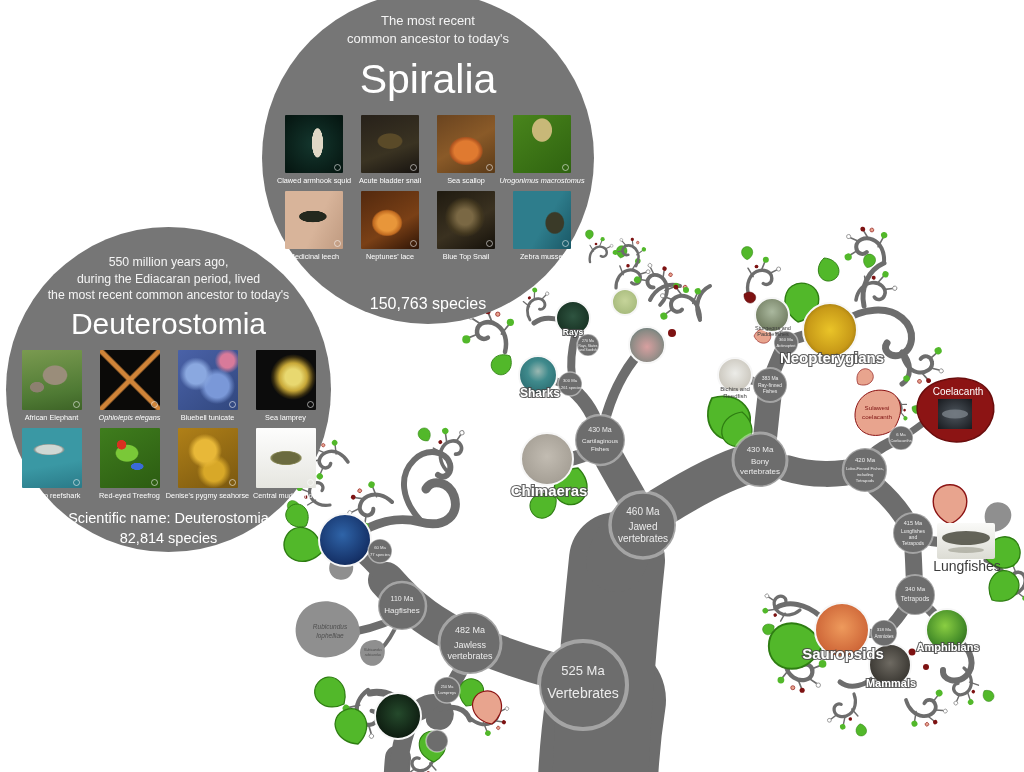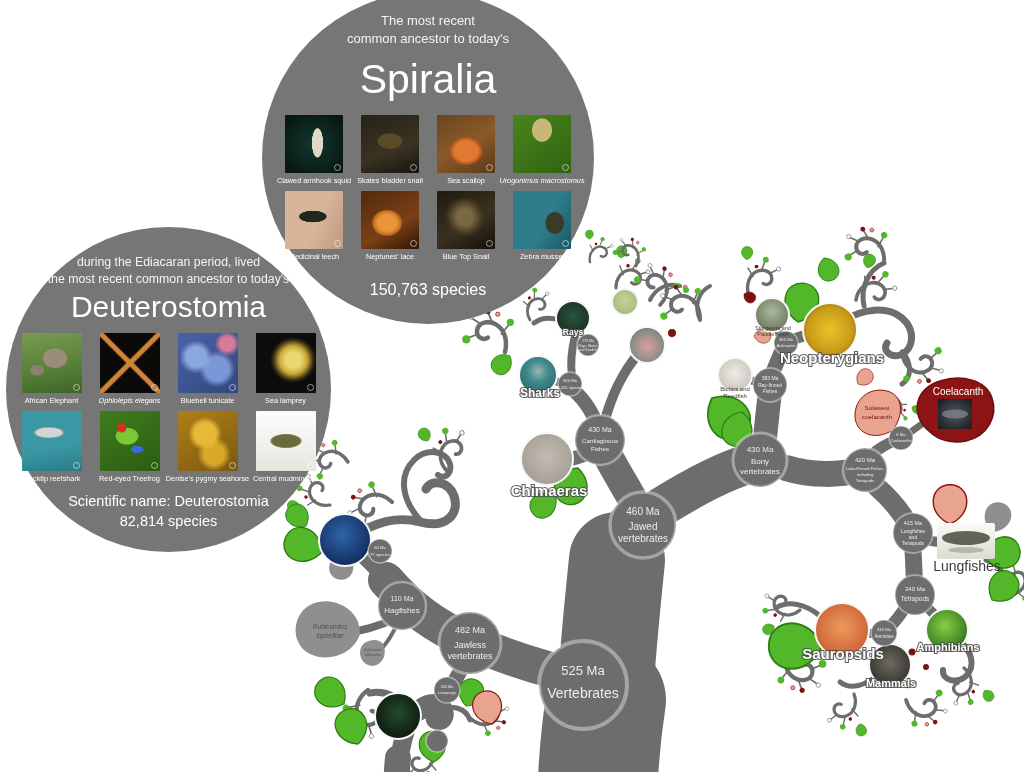--- a/index.html
+++ b/index.html
@@ -36,21 +36,21 @@
   .spiralia .ic-title{font-size:41px;}
   .deutero .ic-title{font-size:30px;margin:3px 0 9px;}
   .img-grid{display:flex;justify-content:center;gap:18px;margin-bottom:1px;}
   .cell{width:58px;margin:0;}
   .deutero .cell{width:60px;}
   .ph{width:58px;height:58px;position:relative;border-radius:1px;}
   .deutero .ph{width:60px;height:60px;}
   figcaption{font-size:7.3px;color:#fff;margin:3px -16px 5px;text-align:center;white-space:nowrap;}
   .it{font-style:italic;}
   .cc{position:absolute;right:2px;bottom:2px;width:5px;height:5px;border:1px solid rgba(255,255,255,.55);border-radius:50%;}
-  .ic-count{font-size:16px;margin-top:15px;}
+  .ic-count{font-size:16px;margin-top:29px;}
   .deutero .ic-sci{font-size:14.5px;margin-top:5px;}
   .deutero .ic-count{font-size:14.5px;margin-top:4px;}
 
   
   .p-squid{background:radial-gradient(ellipse 16% 42% at 56% 48%,#e0d8c6 0 58%,rgba(0,0,0,0) 62%),radial-gradient(circle at 50% 50%,#14372e,#061712 90%);}
   .p-bladder{background:radial-gradient(ellipse 40% 25% at 50% 45%,#5a4a28 0 50%,rgba(0,0,0,0) 56%),linear-gradient(160deg,#27211a,#3a3322 60%,#171310);}
   .p-scallop{background:radial-gradient(ellipse 45% 38% at 50% 62%,#e07a30 0 45%,#b05520 60%,rgba(0,0,0,0) 66%),linear-gradient(150deg,#6a4420,#8a5a28 50%,#5a3a18);}
   .p-urogonimus{background:radial-gradient(ellipse 30% 35% at 50% 26%,#c8b878 0 55%,rgba(0,0,0,0) 60%),linear-gradient(140deg,#49851c,#2f6310);}
   .p-leech{background:radial-gradient(ellipse 38% 16% at 48% 44%,#23281e 0 60%,rgba(0,0,0,0) 65%),linear-gradient(115deg,#d8b49a 0 55%,#bf9a80 100%);}
   .p-neptune{background:radial-gradient(ellipse 40% 35% at 45% 55%,#e8963a 0 40%,#c06a20 60%,rgba(0,0,0,0) 67%),linear-gradient(150deg,#53290e,#7a4016 60%,#2e1406);}
@@ -437,21 +437,21 @@
     <figure class="cell">
       <div class="ph p-squid">
             <span class="cc"></span>
           </div>
       <figcaption>Clawed armhook squid</figcaption>
     </figure>
     <figure class="cell">
       <div class="ph p-bladder">
             <span class="cc"></span>
           </div>
-      <figcaption>Skates bladder snail</figcaption>
+      <figcaption>Acute bladder snail</figcaption>
     </figure>
     <figure class="cell">
       <div class="ph p-scallop">
             <span class="cc"></span>
           </div>
       <figcaption>Sea scallop</figcaption>
     </figure>
     <figure class="cell">
       <div class="ph p-urogonimus">
             <span class="cc"></span>
@@ -482,20 +482,21 @@
       <div class="ph p-zebra">
             <span class="cc"></span>
           </div>
       <figcaption>Zebra mussel</figcaption>
     </figure>
   </div>
   <div class="ic-count">150,763 species</div>
 </div>
 
 <div class="info-circle deutero">
+  <div class="ic-head">550 million years ago,</div>
   <div class="ic-head">during the Ediacaran period, lived</div>
   <div class="ic-head">the most recent common ancestor to today's</div>
   <h1 class="ic-title">Deuterostomia</h1>
   <div class="img-grid">
     <figure class="cell">
       <div class="ph p-elephant">
             <span class="cc"></span>
           </div>
       <figcaption>African Elephant</figcaption>
     </figure>

